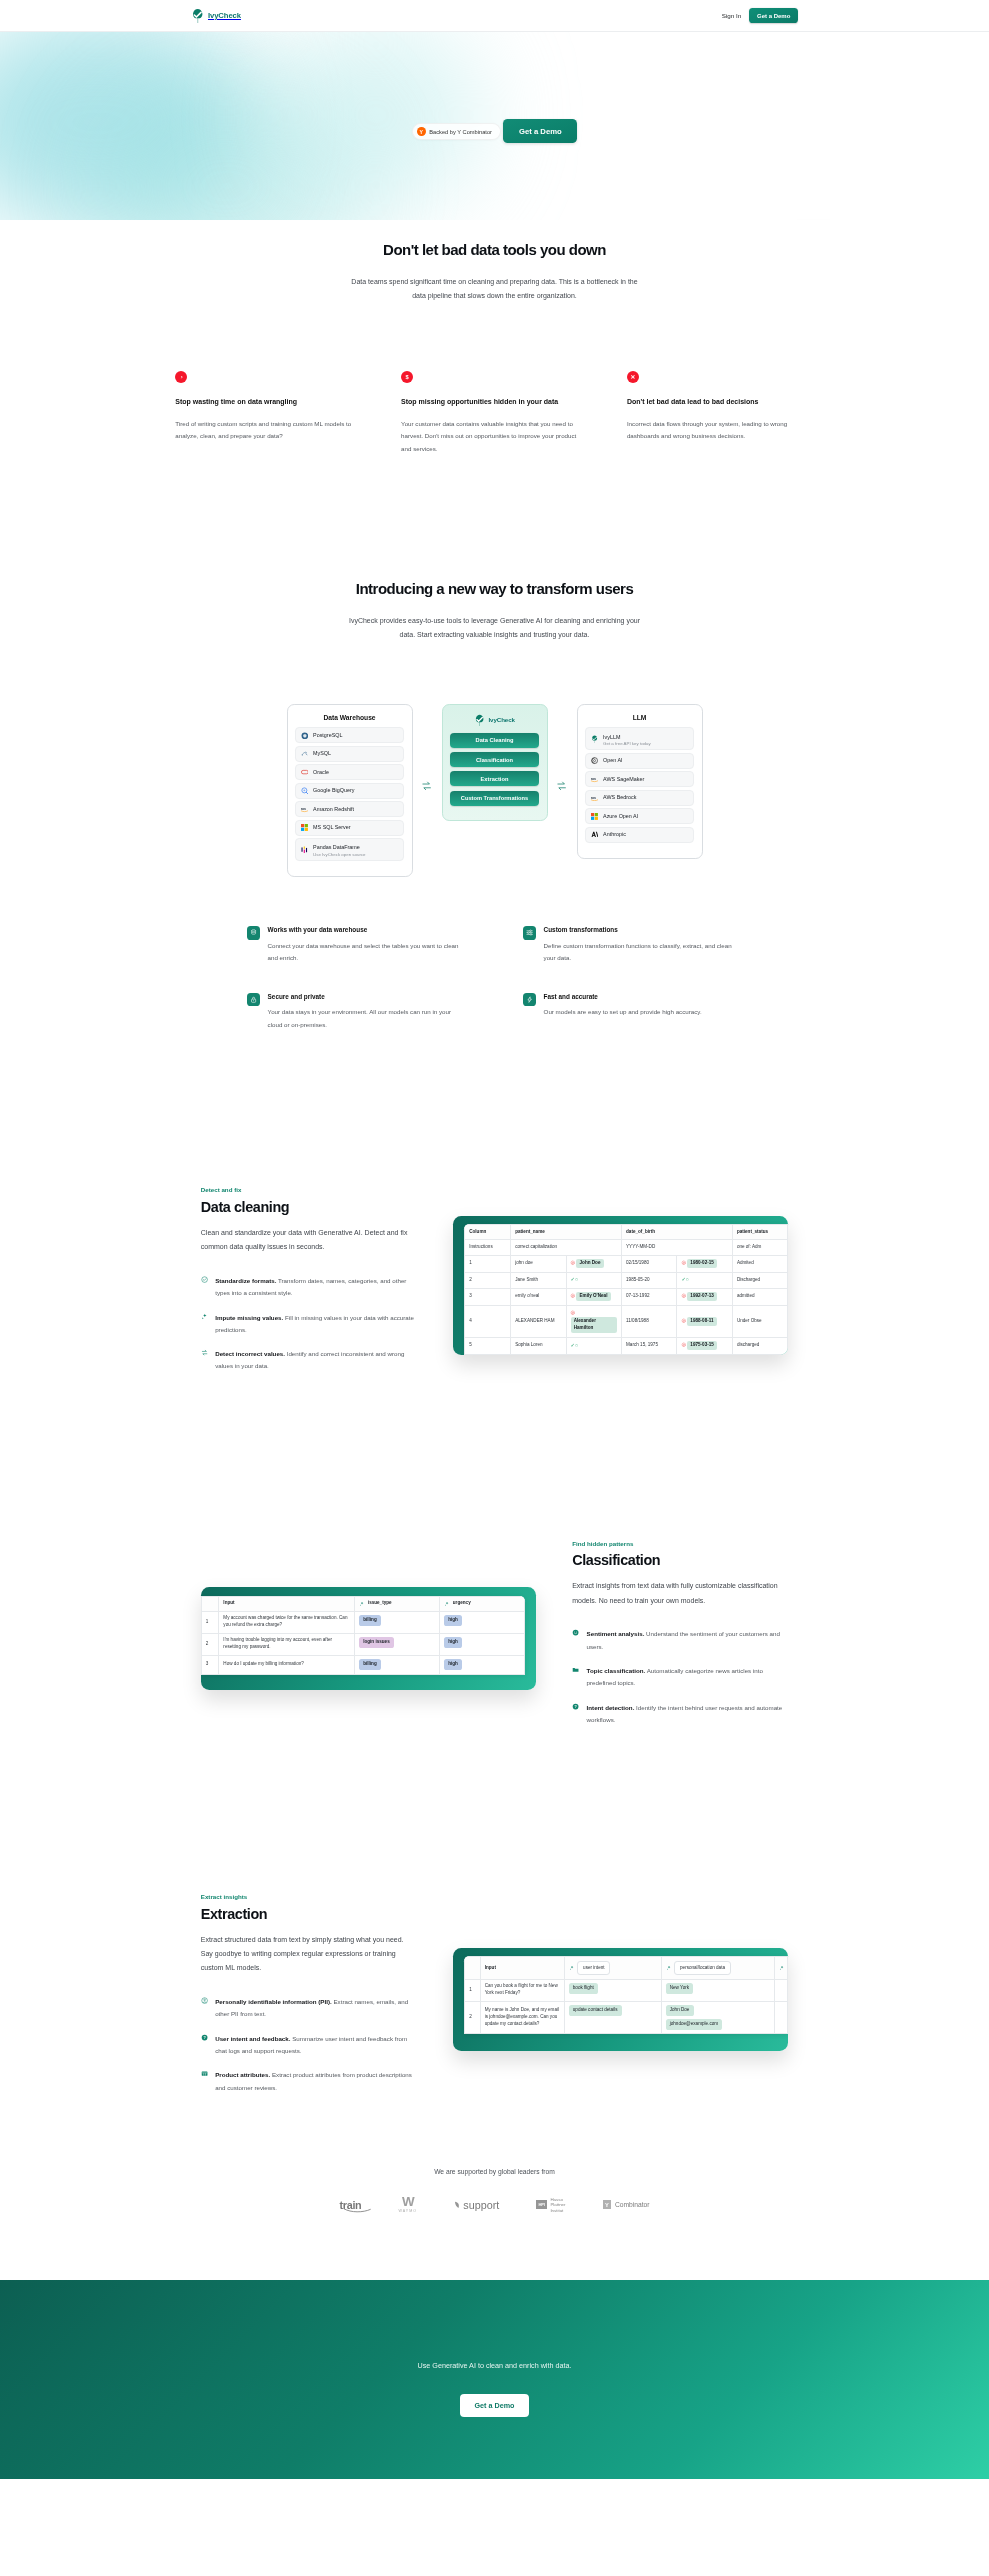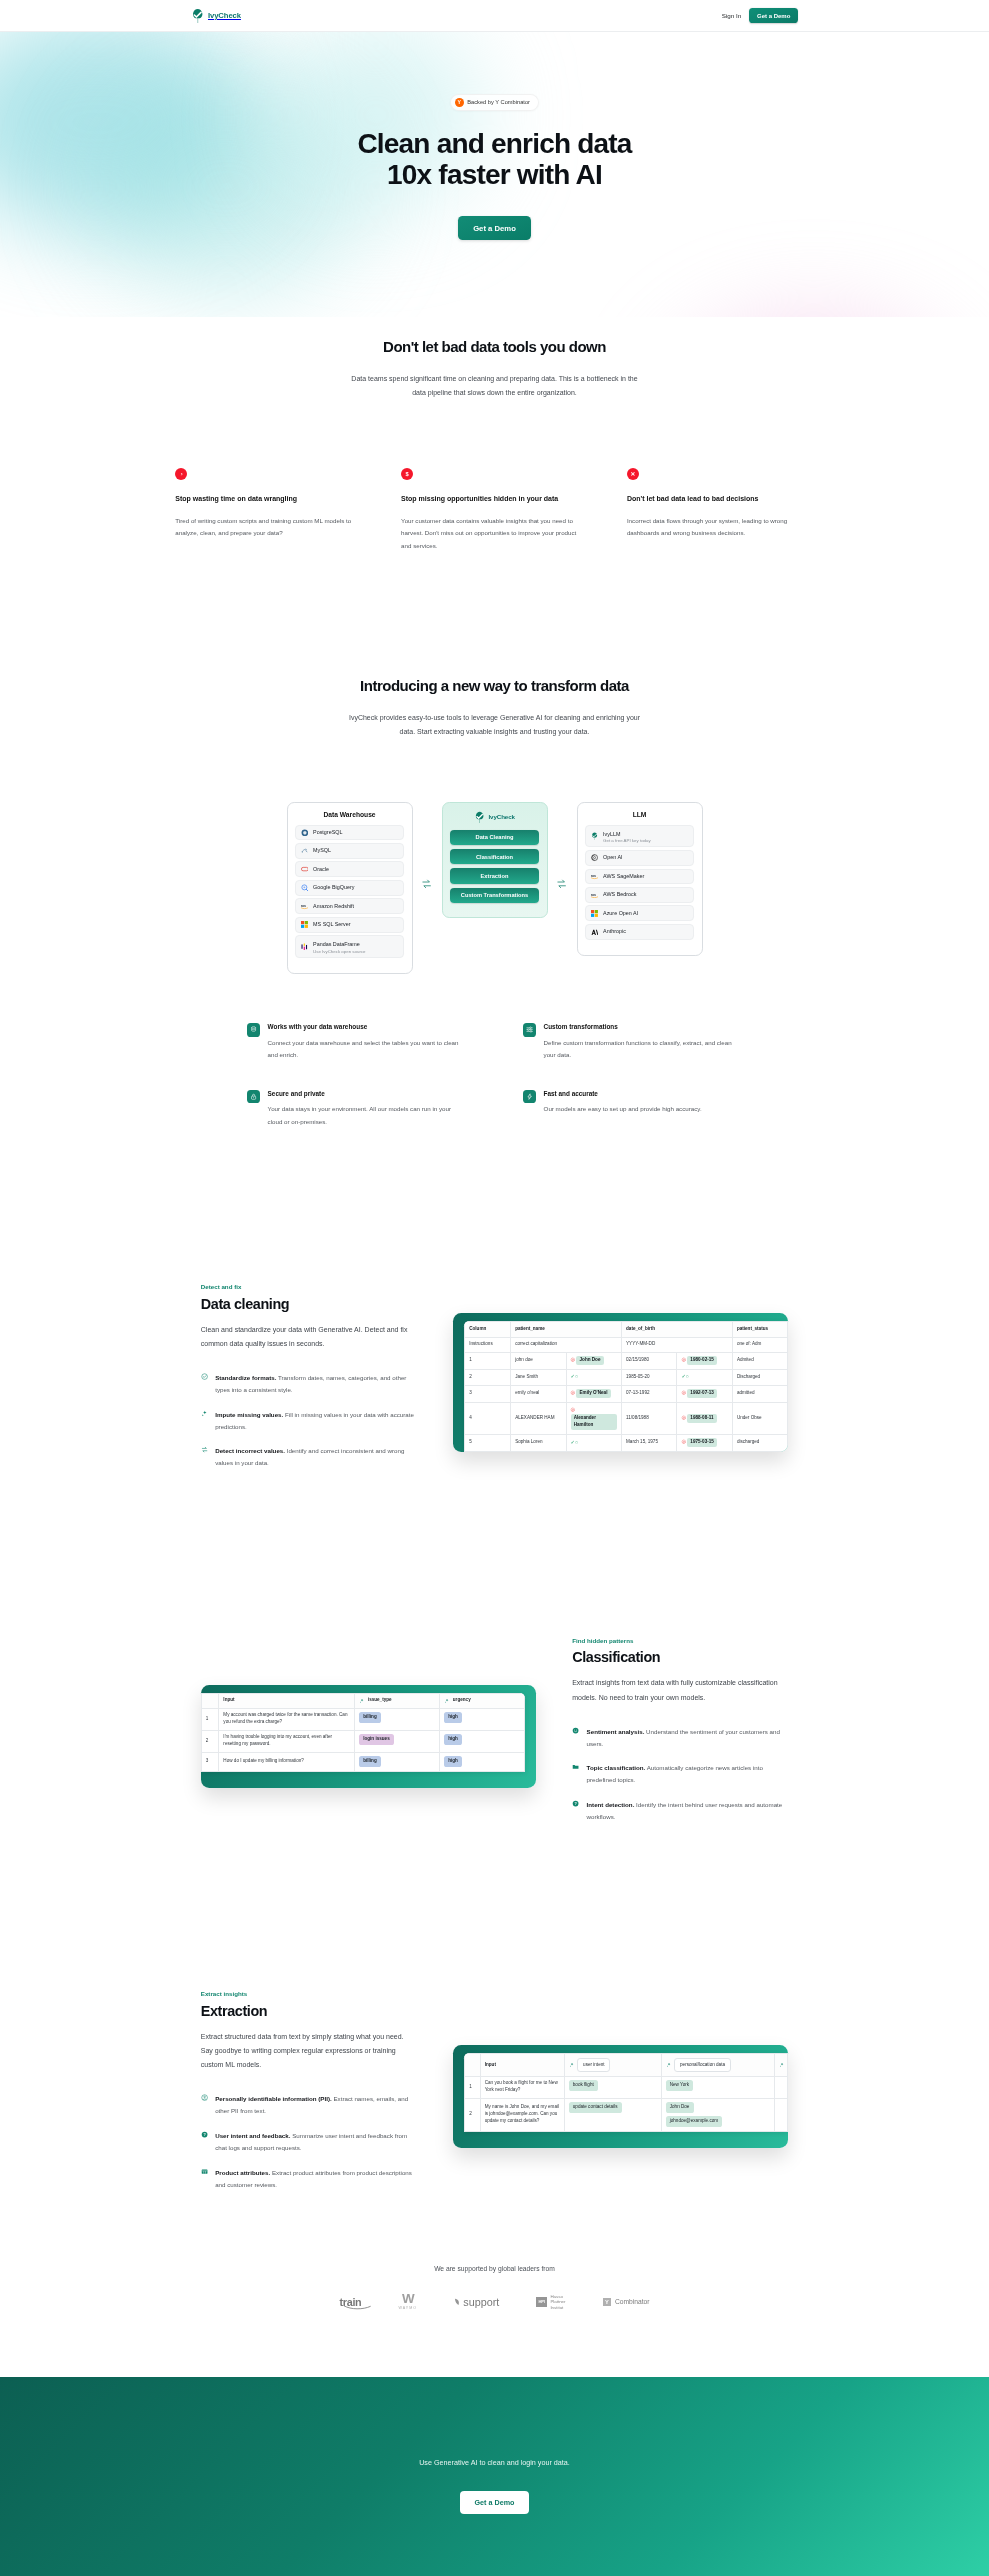--- a/index.html
+++ b/index.html
@@ -231,24 +231,20 @@
         <div class="blob b2"></div>
         <div class="blob b3"></div>
       <div class="blob b4"></div>
         <div class="blob b6"></div>
     </div>
     <div class="hero-inner">
       <div class="yc-badge">
         <span class="yc-mark">Y</span>
         <span>Backed by Y Combinator</span>
       </div>
-      <h1 class="hero-title">
-        <span>Clean and enrich data</span><br>
-        <span>10x faster with AI</span>
-      </h1>
       <a href="#" class="hero-cta">Get a Demo</a>
     </div>
   </div>
 
   <div class="section" style="margin-top:20.6px;">
     <h2 class="sec-title">Don't let bad data tools you down</h2>
     <p class="sec-sub">Data teams spend significant time on cleaning and preparing data. This is a bottleneck in the data pipeline that slows down the entire organization.</p>
     <div class="pain-wrap">
       <div>
         <div class="pain-icon">◔</div>
@@ -262,21 +258,21 @@
       </div>
       <div>
         <div class="pain-icon">✕</div>
         <div class="pain-h">Don't let bad data lead to bad decisions</div>
         <div class="pain-p">Incorrect data flows through your system, leading to wrong dashboards and wrong business decisions.</div>
       </div>
     </div>
   </div>
 
   <div class="section" style="margin-top:124px;">
-    <h2 class="sec-title">Introducing a new way to transform data</h2>
+    <h2 class="sec-title">Introducing a new way to transform users</h2>
     <p class="sec-sub">IvyCheck provides easy-to-use tools to leverage Generative AI for cleaning and enriching your data. Start extracting valuable insights and trusting your data.</p>
 
     <div class="diagram">
 
       <div class="d-card">
         <div class="d-title">Data Warehouse</div>
 
         <div class="d-row">
           <span class="d-ico">
               <svg viewBox="0 0 16 16" width="7.7" height="7.7">
@@ -826,18 +822,18 @@
         </span>
       </div>
       <div class="logo-yc">
         <span class="sq">Y</span>
         <span class="tx">Combinator</span>
       </div>
     </div>
   </div>
 
   <div class="cta">
-    <p>Use Generative AI to clean and login your data.</p>
+    <p>Use Generative AI to clean and enrich with data.</p>
     <a href="#" class="cta-btn">Get a Demo</a>
   </div>
 
 </div>
 
 
 </body></html>

